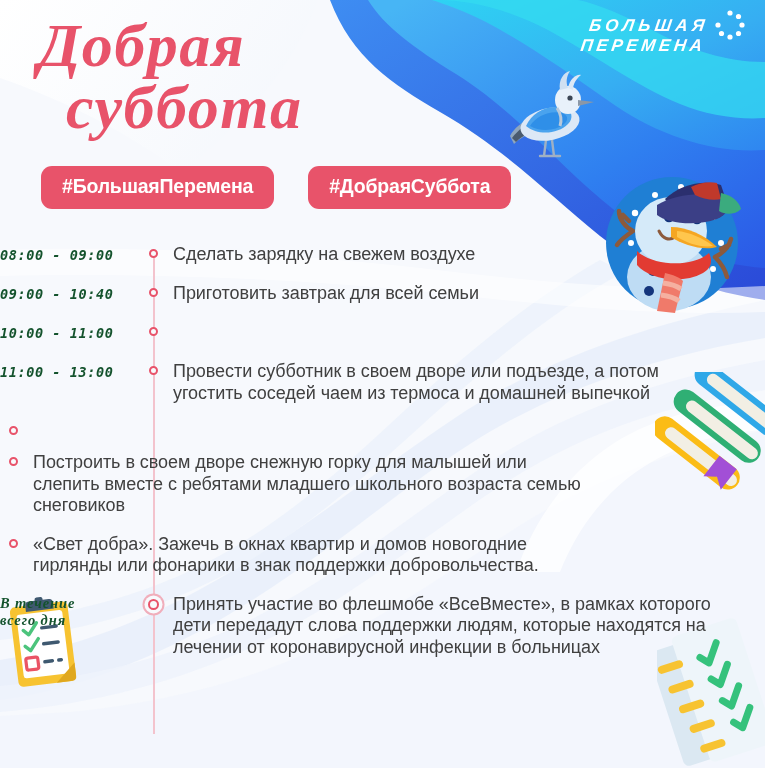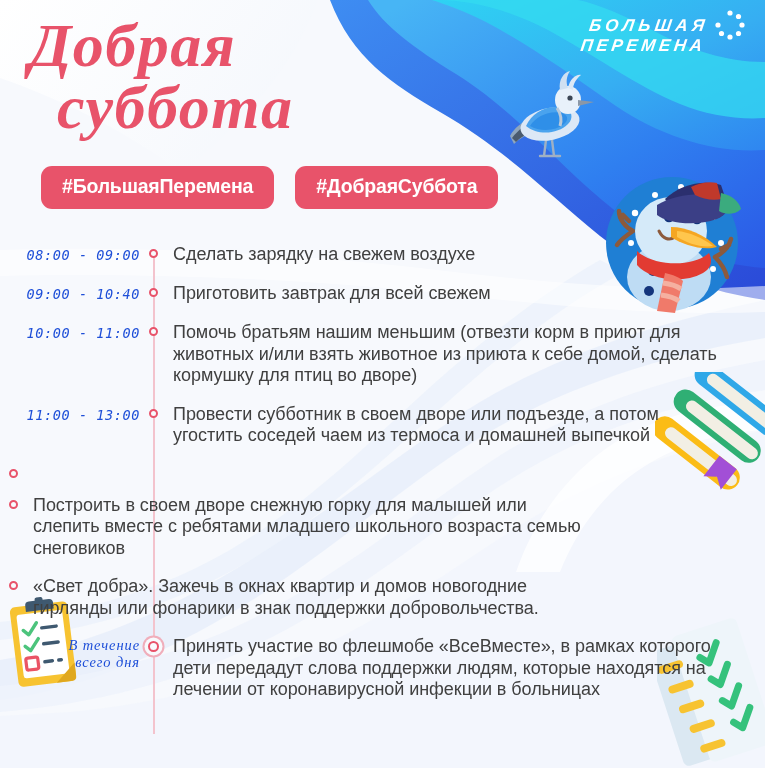--- a/index.html
+++ b/index.html
@@ -22,21 +22,21 @@
     position: absolute;
     inset: 0;
     width: 765px;
     height: 768px;
     display: block;
   }
 
   
   .title-block {
     position: absolute;
-    left: 25px;
+    left: 34px;
     top: 8px;
     width: 400px;
     z-index: 6;
     text-decoration: underline;
   }
   .title-svg { display:block; width: 360px; height: 140px; overflow: visible;}
 
   .bp-logo {
     position: absolute;
     right: 58px;
@@ -62,21 +62,21 @@
     height: 34px;
     z-index: 7;
   }
 
   
   .tags {
     position: absolute;
     left: 41px;
     top: 166px;
     display: flex;
-    gap: 21px;
+    gap: 34px;
     z-index: 6;
   }
   .tag {
     background: #e8536a;
     color: #ffffff;
     border-radius: 11px;
     font-size: 19.5px;
     font-weight: bold;
     letter-spacing: -0.2px;
     padding: 11px 21px 12px 21px;
@@ -105,26 +105,26 @@
   .row {
     position: relative;
     display: flex;
     align-items: flex-start;
     z-index: 2;
     margin-bottom: 17px;
   }
   .time {
     width: 140px;
     flex: 0 0 140px;
-    text-align: right;
+    text-align: left;
     padding-right: 0px;
-    color: #1d4ed8;
+    color: #14532d;
     font-family: "DejaVu Sans Mono", monospace;
     font-size: 13.5px;
-    font-weight: normal;
+    font-weight: bold;
     font-style: italic;
     letter-spacing: 0.6px;
     line-height: 21px;
     padding-top: 1px;
     white-space: pre-line;
   }
   .time.allday {
     font-family: "Liberation Serif", serif;
     font-style: italic;
     font-size: 14.5px;
@@ -340,29 +340,28 @@
         <span class="dot"></span>
       </div>
       <div class="task">Сделать зарядку на свежем воздухе</div>
     </div>
 
     <div class="row">
       <div class="time">09:00 - 10:40</div>
       <div class="bullet-wrap">
         <span class="dot"></span>
       </div>
-      <div class="task">Приготовить завтрак для всей свежем</div>
+      <div class="task">Приготовить завтрак для всей семьи</div>
     </div>
 
     <div class="row">
       <div class="time">10:00 - 11:00</div>
       <div class="bullet-wrap">
         <span class="dot"></span>
       </div>
-      <div class="task">Помочь братьям нашим меньшим (отвезти корм в приют для животных и/или взять животное из приюта к себе домой, сделать кормушку для птиц во дворе)</div>
     </div>
 
     <div class="row">
       <div class="time">11:00 - 13:00</div>
       <div class="bullet-wrap">
         <span class="dot"></span>
       </div>
       <div class="task">Провести субботник в своем дворе или подъезде, а потом угостить соседей чаем из термоса и домашней выпечкой</div>
     </div>
 

